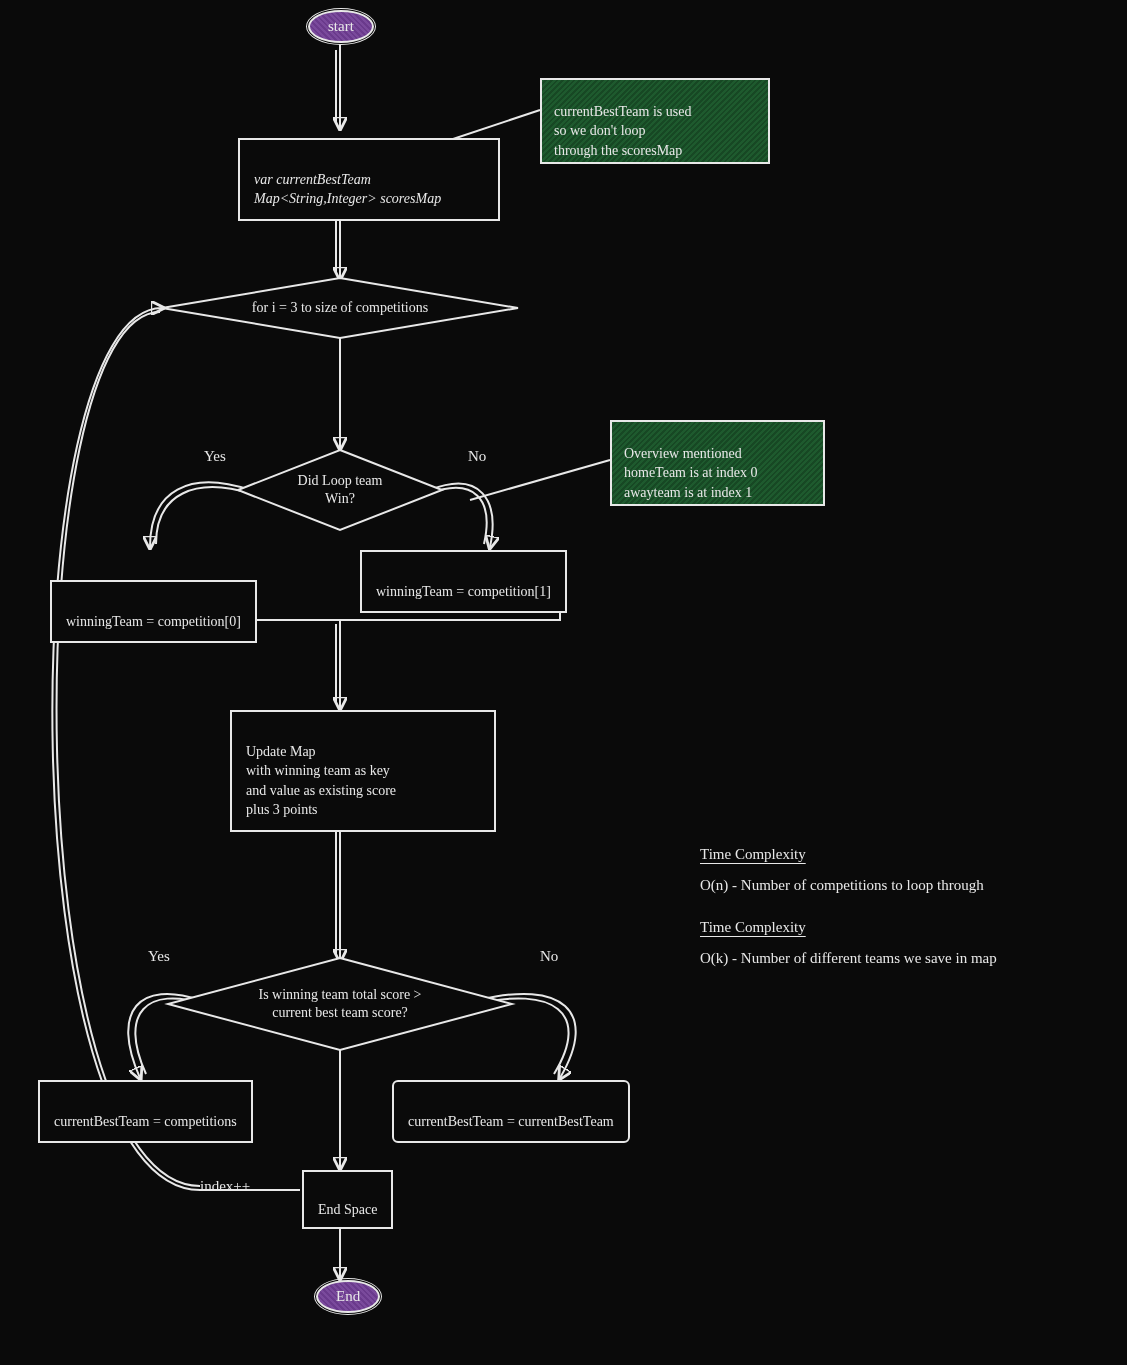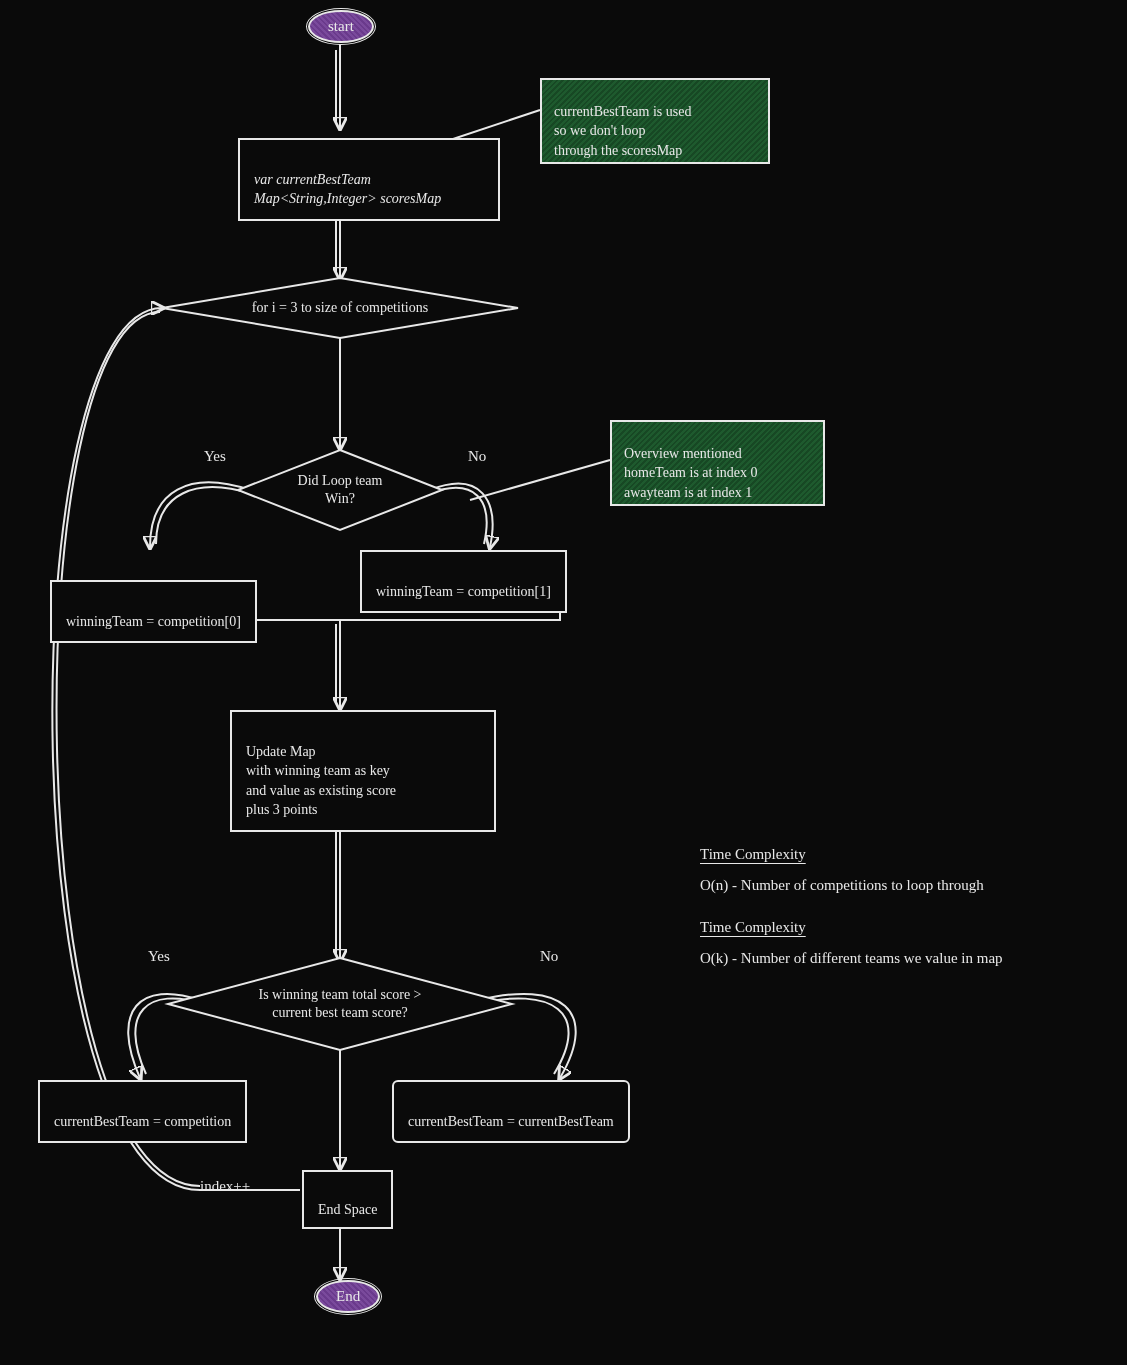--- a/index.html
+++ b/index.html
@@ -145,21 +145,21 @@
     <svg width="344" height="92">
         <polygon points="172,0 344,46 172,92 0,46" stroke="#e8e8e8" stroke-width="2" fill="#0a0a0a"></polygon>
       </svg>
     <div class="dtext"><span>Is winning team total score &gt;
 current best team score?</span></div>
   </div>
   <div class="lbl" style="left:148px; top:948px;">Yes</div>
   <div class="lbl" style="left:540px; top:948px;">No</div>
 
   <div class="box" style="left:38px; top:1080px;">
-    <span>currentBestTeam = competition</span>
+    <span>currentBestTeam = competitions</span>
   </div>
   <div class="box" style="left:392px; top:1080px;border-radius:6px;">
     <span>currentBestTeam = currentBestTeam</span>
   </div>
 
   <div class="box" style="left:302px; top:1170px; padding:8px 14px;">
     <span>End Space</span>
   </div>
   <div class="lbl" style="left:200px; top:1178px;">index++</div>
 
@@ -167,17 +167,17 @@
     <span>End</span>
   </div>
 
   <div class="complexity" style="left:700px; top:840px;">
     <div class="row">
       <span class="u">Time Complexity</span>
       <span>O(n) - Number of competitions to loop through</span>
     </div>
     <div class="row">
       <span class="u">Time Complexity</span>
-      <span>O(k) - Number of different teams we value in map</span>
+      <span>O(k) - Number of different teams we save in map</span>
     </div>
   </div>
 
 </div>
 
 </body></html>

